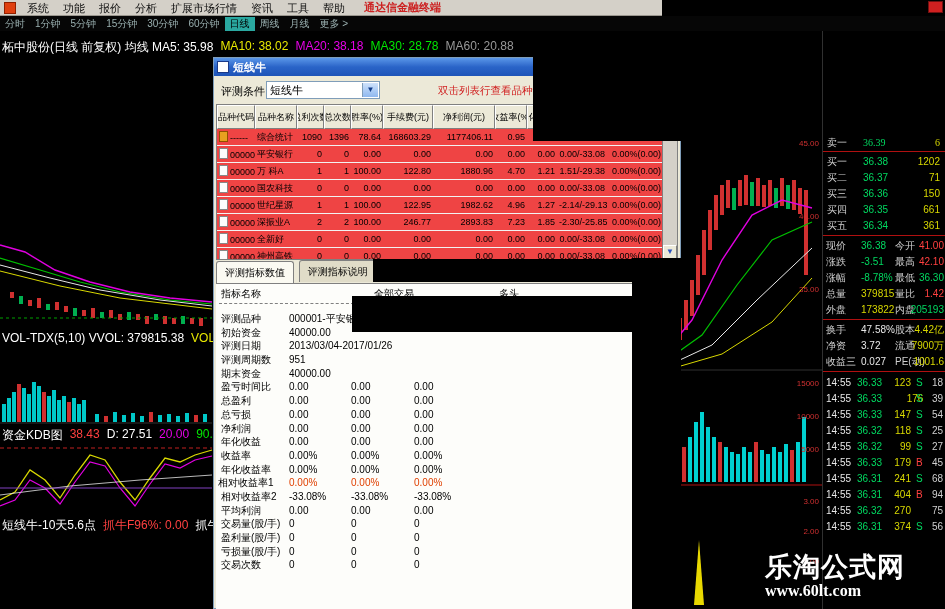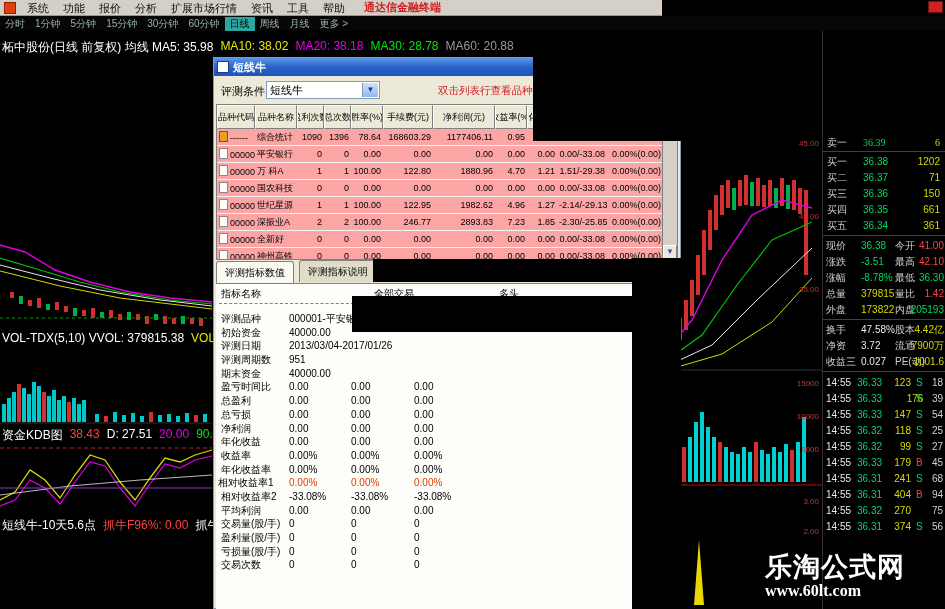--- a/index.html
+++ b/index.html
@@ -37,21 +37,21 @@
     color:#fff;font-size:11px;font-weight:bold;display:flex;align-items:center;}
   .titleicon{width:10px;height:10px;background:#fff;border:1px solid #1a3a8a;margin:0 4px 0 3px;}
   .cond-row{position:absolute;left:0;top:18px;width:100%;height:28px;font-size:11px;}
   .cond-label{position:absolute;left:7px;top:8px;}
   .combo{position:absolute;left:52px;top:5px;width:114px;height:18px;background:#fff;
     border:1px solid #7f9db9;box-sizing:border-box;font-size:11px;line-height:16px;padding-left:3px;}
   .combo-btn{position:absolute;right:1px;top:1px;width:15px;height:14px;
     background:linear-gradient(180deg,#cfe2fb,#8fb8ef);border-left:1px solid #7f9db9;
     color:#123d8a;font-size:8px;text-align:center;line-height:14px;}
   .hint{position:absolute;left:224px;top:8px;color:#d02020;font-size:10.5px;white-space:nowrap;}
-  .utable{position:absolute;left:2px;top:46px;width:448px;height:156px;background:#fca5a5;
+  .utable{position:absolute;left:2px;top:46px;width:448px;height:156px;background:#ef4444;
     border:1px solid #808080;box-sizing:border-box;overflow:hidden;}
   .thead{display:flex;height:24px;}
   .th{background:#ece9d8;border:1px solid;border-color:#fff #808080 #808080 #fff;box-sizing:border-box;
     font-size:9px;display:flex;align-items:center;justify-content:center;overflow:hidden;white-space:nowrap;}
   .tr{display:flex;height:16px;font-size:9px;align-items:center;border-bottom:1px solid #f2f2f2;}
   .td{box-sizing:border-box;overflow:hidden;white-space:nowrap;padding:0 2px;}
   .td.num{text-align:right;}
   .doc-ic{display:inline-block;width:7px;height:9px;border:1px solid #888;background:#fdfdfd;
     margin-right:2px;vertical-align:-1px;}
   .doc-ic.sel{background:#e8a020;border-color:#905000;}

